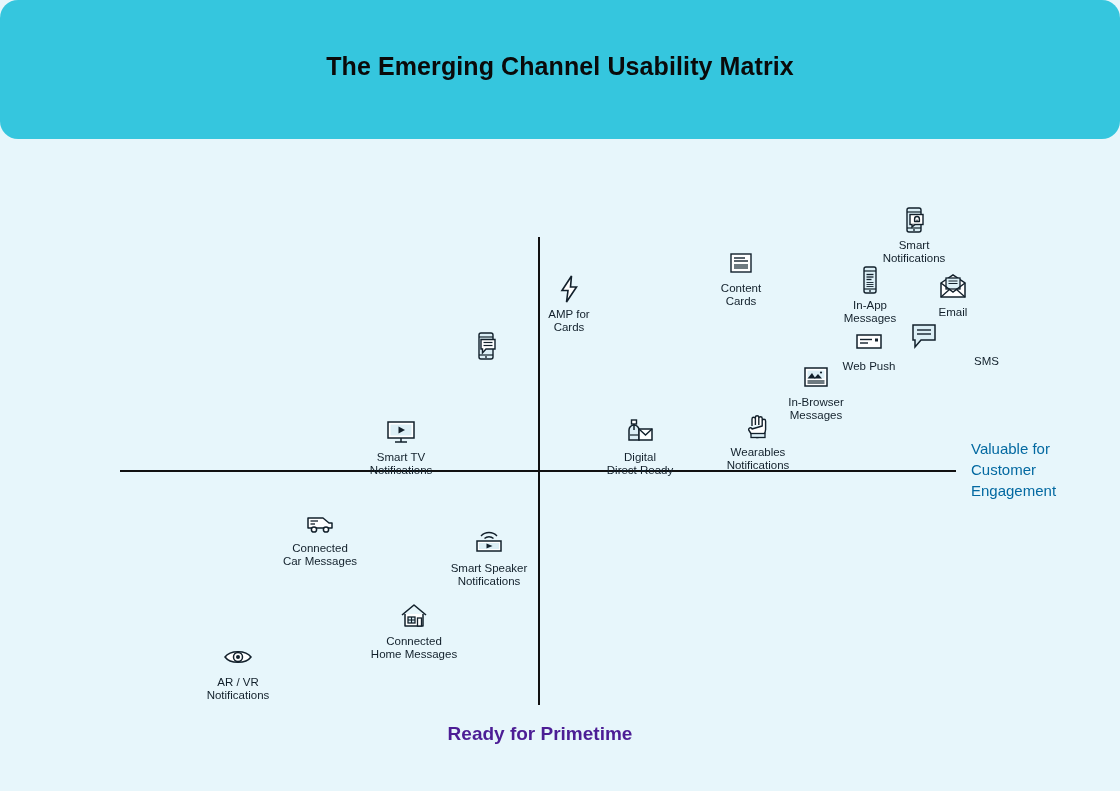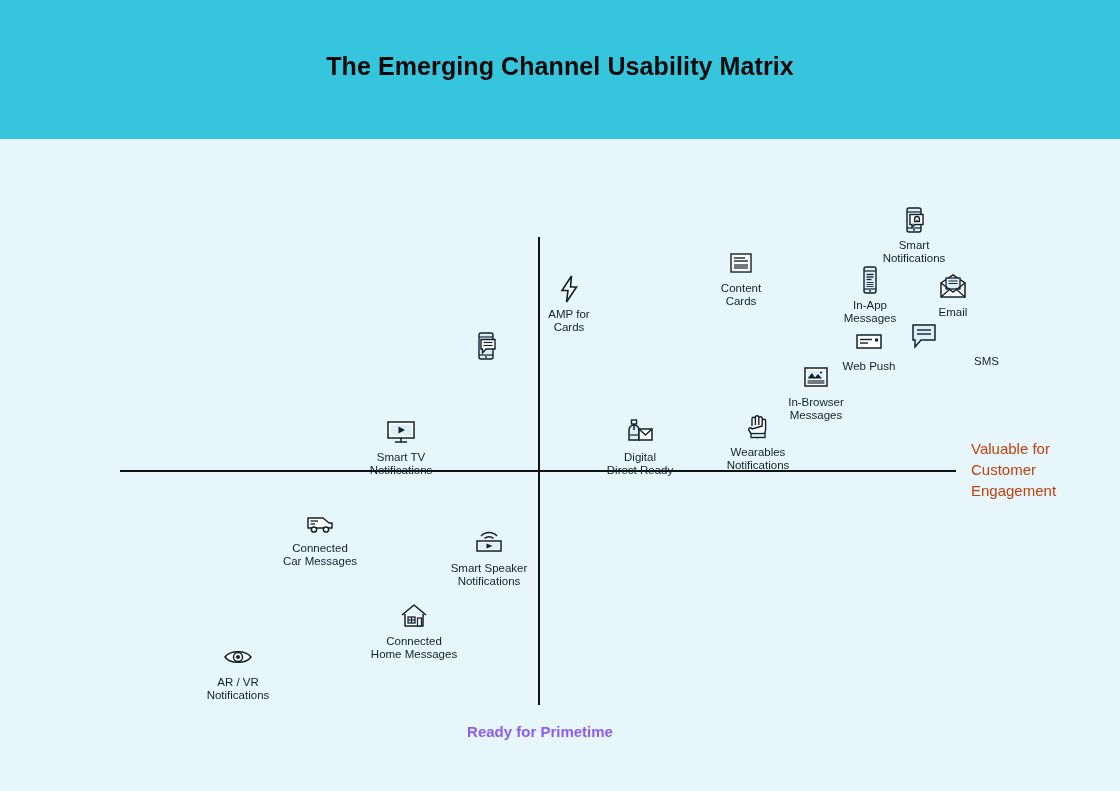--- a/index.html
+++ b/index.html
@@ -16,20 +16,21 @@
     height: 791px;
     background: #E7F6FB;
   }
   
   #header {
     position: absolute;
     left: 0; top: 0;
     width: 1120px;
     height: 139px;
     background: #35C6DE;
+    border-radius: 18px;
   }
   #header-title {
     position: absolute;
     left: 0; top: 0;
     width: 1120px;
     text-align: center;
     margin-top: 52px;
     font-size: 25px;
     font-weight: bold;
     color: #0A0A0A;
@@ -47,30 +48,30 @@
     left: 538px; top: 237px;
     width: 2px; height: 468px;
     background: #111111;
   }
   #axis-label-y {
     position: absolute;
     left: 971px; top: 438px;
     width: 140px;
     font-size: 15px;
     line-height: 21px;
-    color: #c2410c;
+    color: #0369a1;
   }
   #axis-label-x {
     position: absolute;
     left: 400px; top: 723px;
     width: 280px;
     text-align: center;
-    font-size: 15px;
+    font-size: 19px;
     font-weight: bold;
-    color: #8b5cf6;
+    color: #4c1d95;
   }
   
   .node {
     position: absolute;
     width: 150px;
     margin-left: -75px;
     text-align: center;
   }
   .node-icon {
     display: block;

